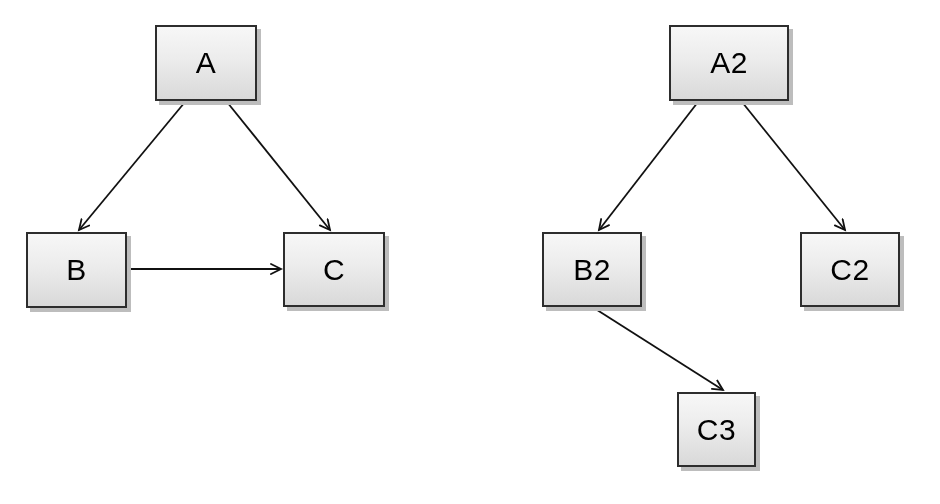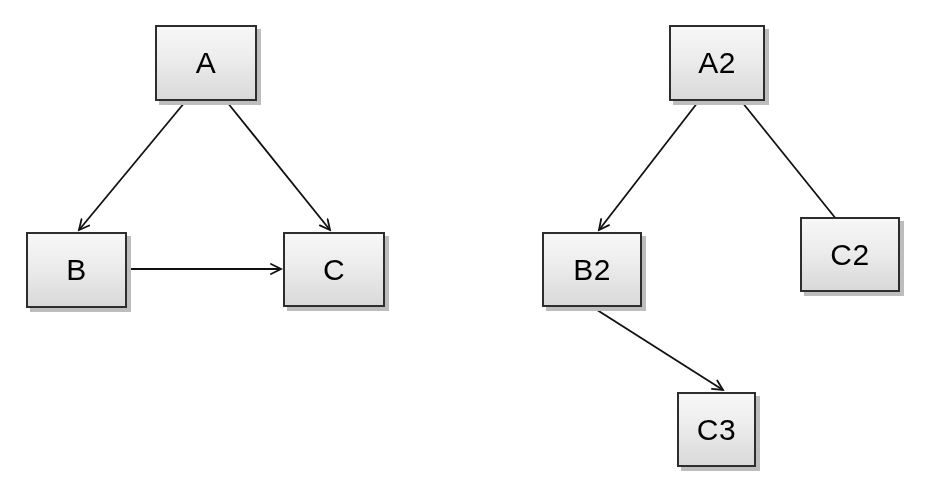--- a/index.html
+++ b/index.html
@@ -67,26 +67,26 @@
   <div id="nodes-layer">
       <div class="node" style="left: 155px; top: 25px; width: 102px; height: 76px;">
         <span class="node-label">A</span>
       </div>
       <div class="node" style="left: 26px; top: 232px; width: 101px; height: 76px;">
         <span class="node-label">B</span>
       </div>
       <div class="node" style="left: 283px; top: 232px; width: 102px; height: 75px;">
         <span class="node-label">C</span>
       </div>
-      <div class="node" style="left: 669px; top: 25px; width: 96px; height: 76px; text-align: right;">
+      <div class="node" style="left: 669px; top: 25px; width: 120px; height: 76px; text-align: right;">
         <span class="node-label">A2</span>
       </div>
       <div class="node" style="left: 542px; top: 232px; width: 100px; height: 75px;">
         <span class="node-label">B2</span>
       </div>
-      <div class="node" style="left: 800px; top: 217px; width: 100px; height: 75px;">
+      <div class="node" style="left: 800px; top: 232px; width: 100px; height: 75px;">
         <span class="node-label">C2</span>
       </div>
       <div class="node" style="left: 677px; top: 392px; width: 79px; height: 75px;">
         <span class="node-label">C3</span>
       </div>
     </div>
 </div>
 
 </body></html>

